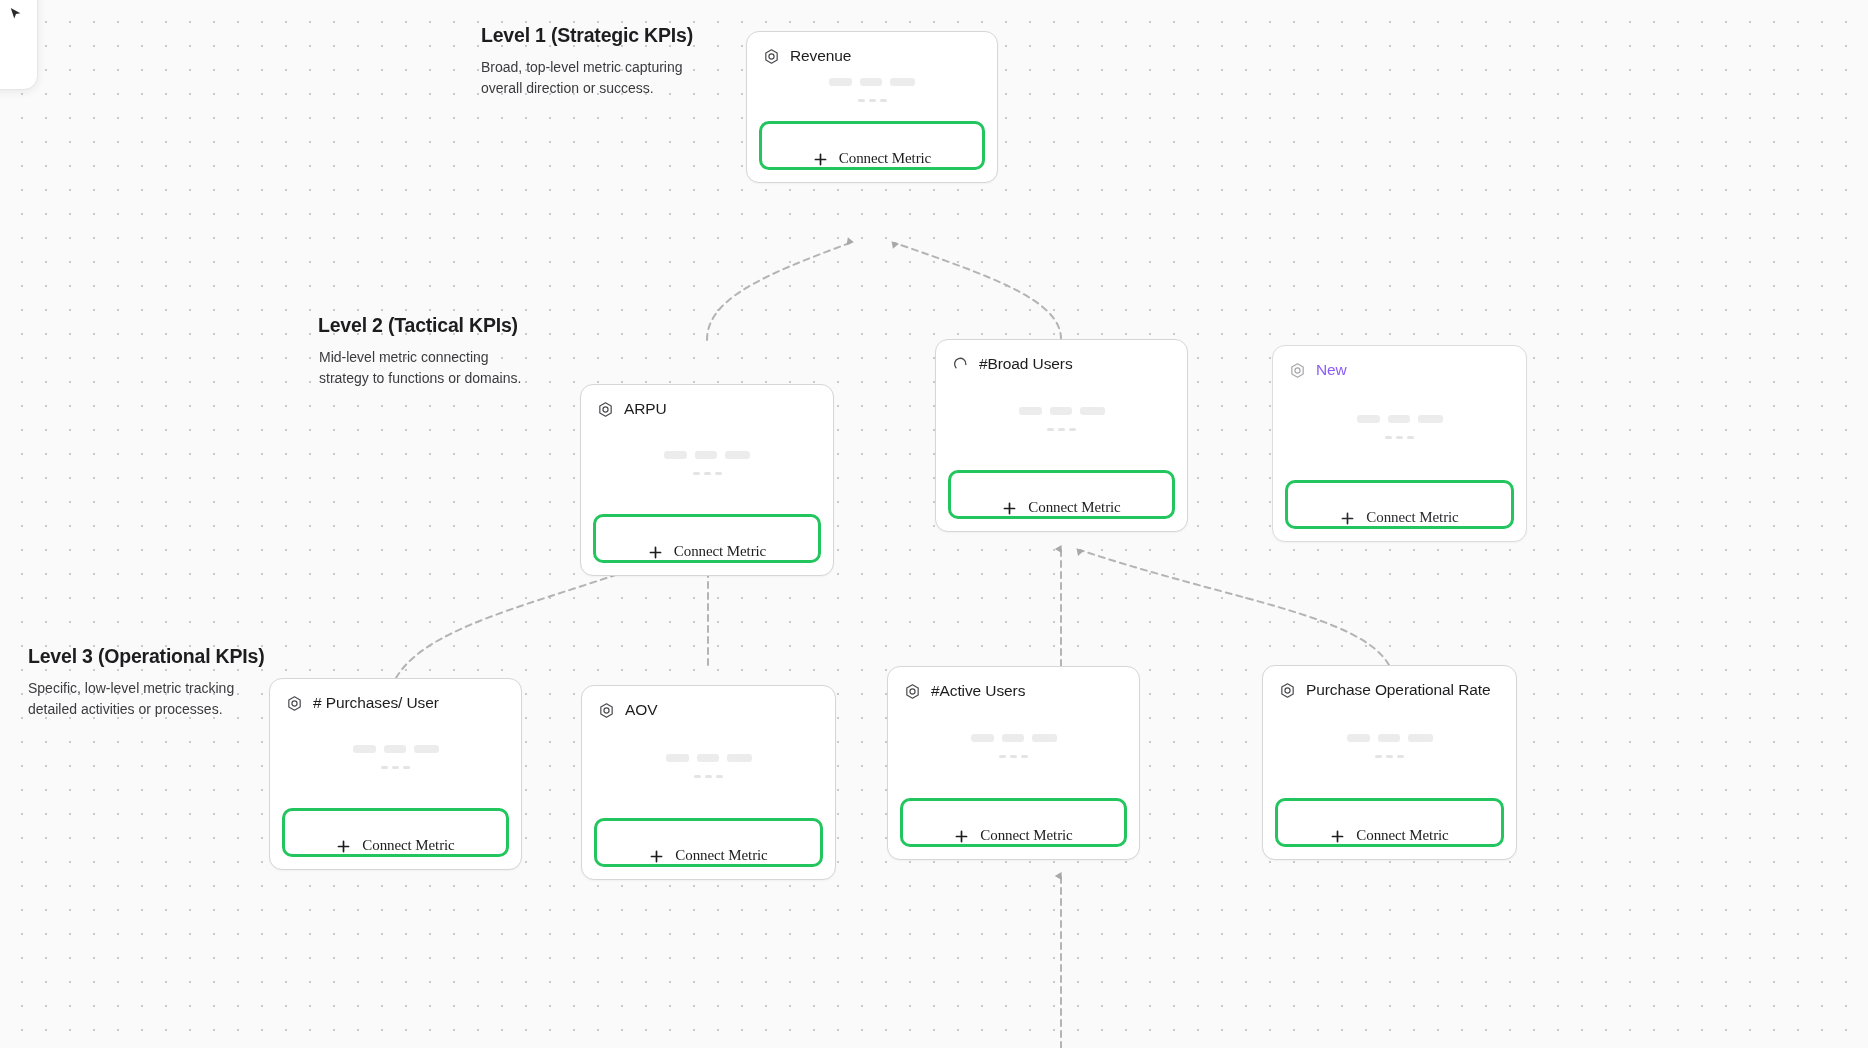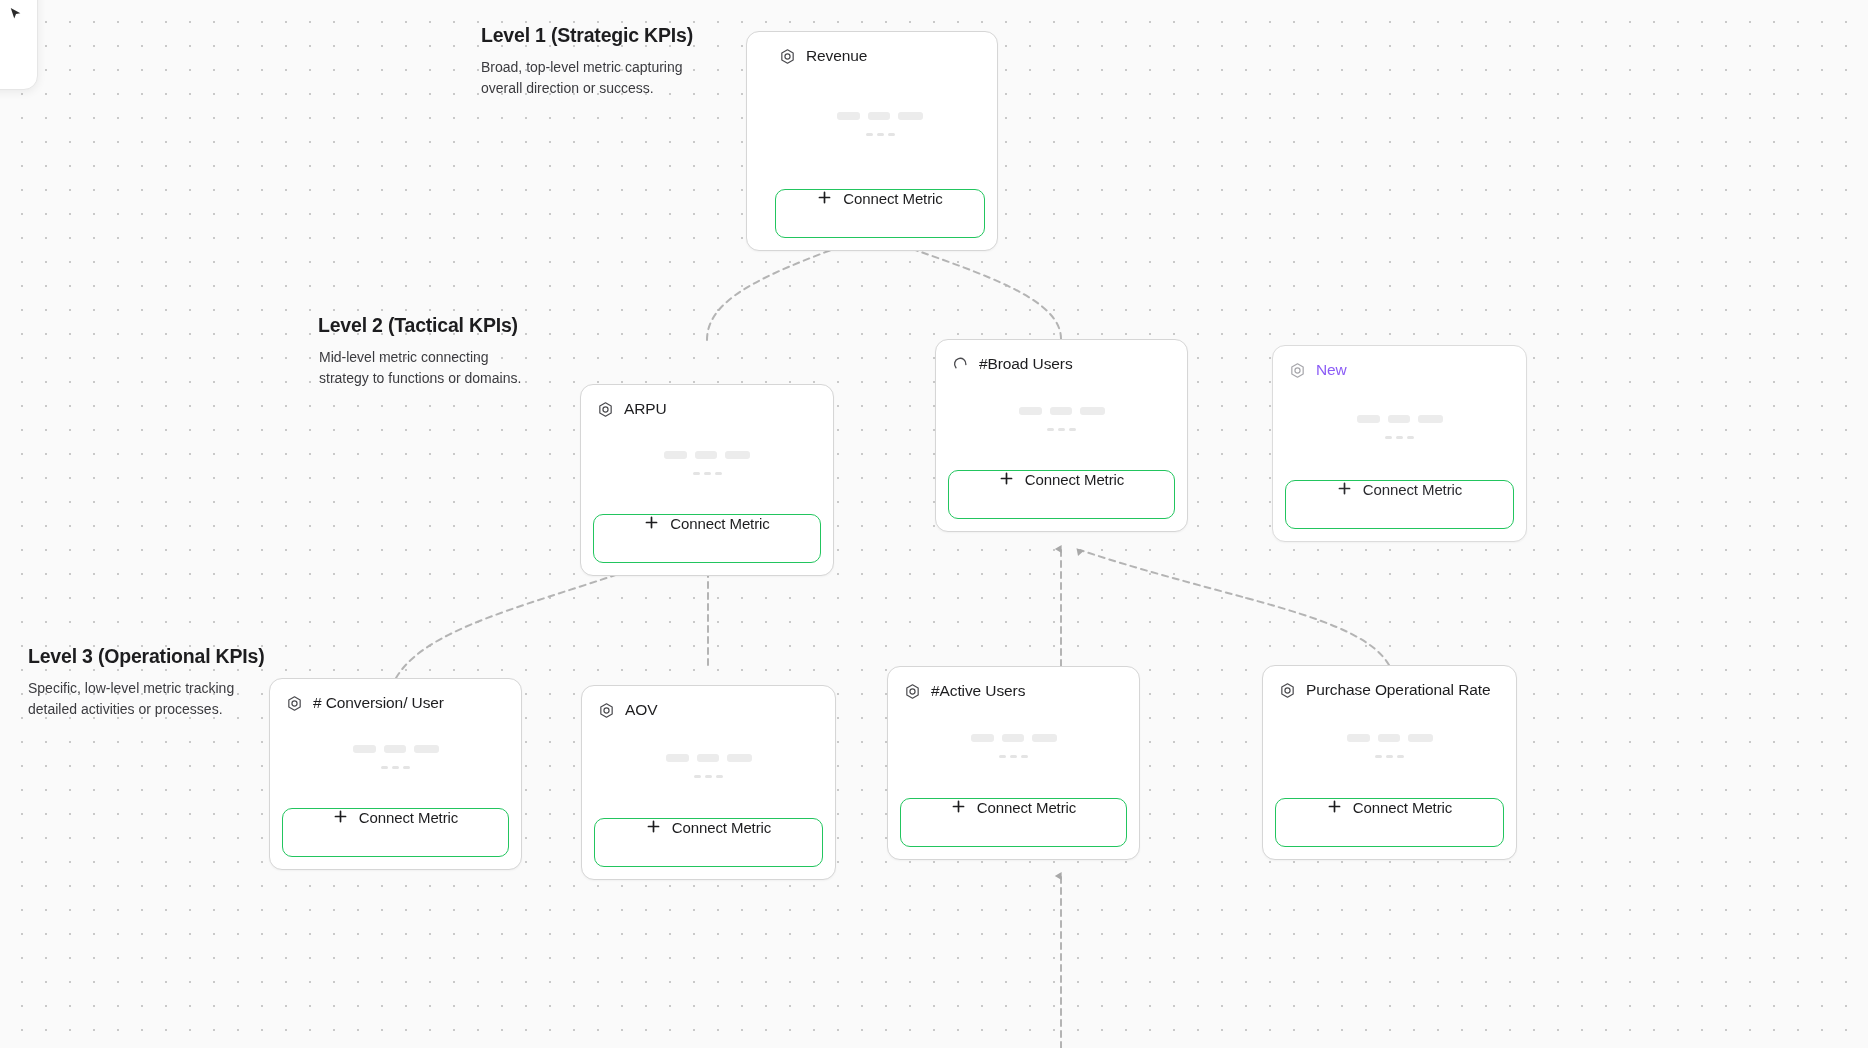--- a/index.html
+++ b/index.html
@@ -117,29 +117,30 @@
   .dash-row { display: flex; gap: 4px; align-items: center; }
   .dash {
     width: 7px; height: 3px;
     border-radius: 2px;
     background: #e4e4e4;
   }
 
   .connect-btn {
     margin: 0 12px 12px 12px;
     height: 49px;
-    border: 1px solid #22c55e;
+    border: 3px solid #22c55e;
     border-radius: 10px;
     background: #ffffff;
     display: flex;
-    align-items: flex-start;
+    align-items: flex-end;
     justify-content: center;
     gap: 11px;
     cursor: pointer;
     flex: none;
+    font-family: Liberation Serif, serif;
   }
   .connect-plus {
     width: 15px; height: 15px;
     color: #1d1d1f;
     display: block;
   }
   .connect-label {
     font-size: 15px;
     font-weight: 400;
     color: #1d1d1f;
@@ -192,21 +193,21 @@
     <div class="level-title">Level 2 (Tactical KPIs)</div>
     <div class="level-desc">Mid-level metric connecting strategy to functions or domains.</div>
   </div>
 
   <div class="level-block" id="level3-block">
     <div class="level-title">Level 3 (Operational KPIs)</div>
     <div class="level-desc">Specific, low-level metric tracking detailed activities or processes.</div>
   </div>
 
   <div id="cards-layer">
-      <div class="card" style="left: 746px; top: 31px; width: 252px; height: 220px; padding-left: 16px;">
+      <div class="card" style="left: 746px; top: 31px; width: 252px; height: 152px;">
         <div class="card-head">
           <svg class="card-icon" viewBox="0 0 24 24" fill="none" stroke="currentColor" stroke-width="1.7" stroke-linejoin="round">
             <path d="M12 2.6 L20 7.2 V16.8 L12 21.4 L4 16.8 V7.2 Z"></path>
             <circle cx="12" cy="12" r="3.6"></circle>
           </svg>
           <span class="card-title">Revenue</span>
         </div>
         <div class="card-body">
           <div class="skel-row">
             <span class="skel w1"></span>
@@ -305,21 +306,21 @@
           </svg>
           <span class="connect-label">Connect Metric</span>
         </div>
       </div>
       <div class="card" style="left: 269px; top: 678px; width: 253px; height: 192px;">
         <div class="card-head">
           <svg class="card-icon" viewBox="0 0 24 24" fill="none" stroke="currentColor" stroke-width="1.7" stroke-linejoin="round">
             <path d="M12 2.6 L20 7.2 V16.8 L12 21.4 L4 16.8 V7.2 Z"></path>
             <circle cx="12" cy="12" r="3.6"></circle>
           </svg>
-          <span class="card-title"># Conversion/ User</span>
+          <span class="card-title"># Purchases/ User</span>
         </div>
         <div class="card-body">
           <div class="skel-row">
             <span class="skel w1"></span>
             <span class="skel w2"></span>
             <span class="skel w3"></span>
           </div>
           <div class="dash-row">
             <span class="dash"></span>
             <span class="dash"></span>

